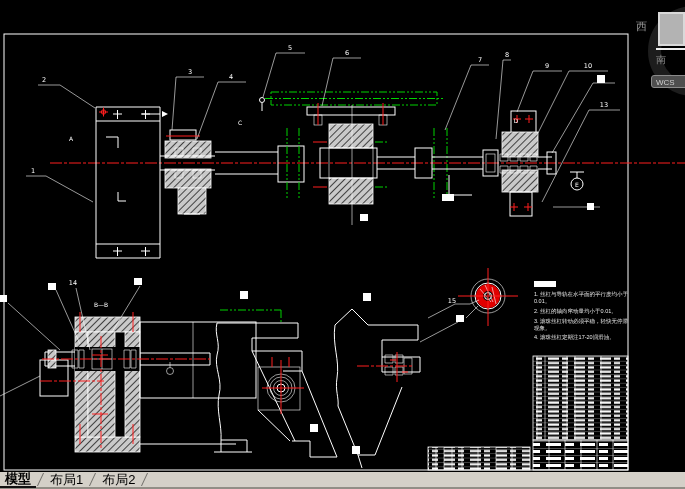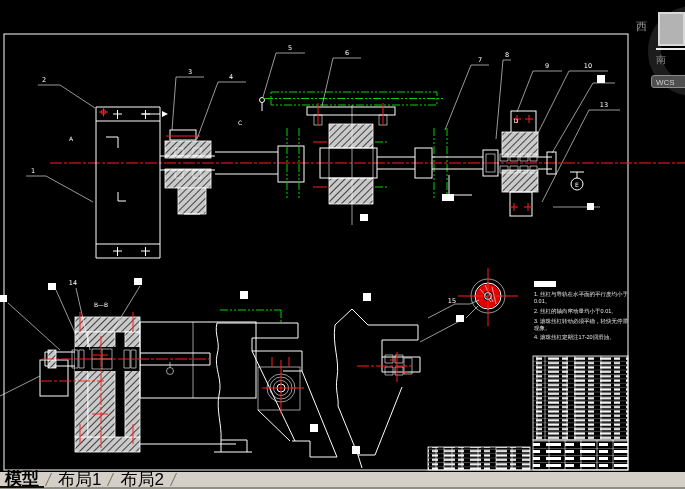--- a/index.html
+++ b/index.html
@@ -28,21 +28,21 @@
     border:2px solid #d9d9d9;box-sizing:border-box;}
   #vc-edge{position:absolute;left:26px;top:48px;width:31px;height:2px;background:#ededed;}
   #vc-west{position:absolute;left:6px;top:19px;color:#969696;font-size:11px;}
   #vc-south{position:absolute;left:26px;top:53px;color:#8a8a8a;font-size:10px;}
   #wcs{position:absolute;left:21px;top:75px;width:40px;height:13px;background:#4f4f4f;
     border:1px solid #8b8b8b;border-radius:3px;color:#cfcfcf;font-size:8px;
     line-height:13px;padding-left:4px;box-sizing:border-box;}
   
   #tabbar{position:absolute;left:0;top:472px;width:685px;height:17px;background:#d4d0c8;
     border-bottom:2px solid #918e86;box-sizing:border-box;display:flex;align-items:center;
-    font-size:17px;color:#000;}
+    font-size:13px;color:#000;}
   .tab{padding:0 5px;height:15px;line-height:15px;}
   .tab.active{font-weight:bold;border-bottom:2px solid #111;}
   .sep{display:inline-block;width:1px;height:13px;background:#6f6d68;
     transform:skewX(-25deg);margin:0 4px;}
 </style>
 </head>
 <body>
 
 <div id="stage">
 

